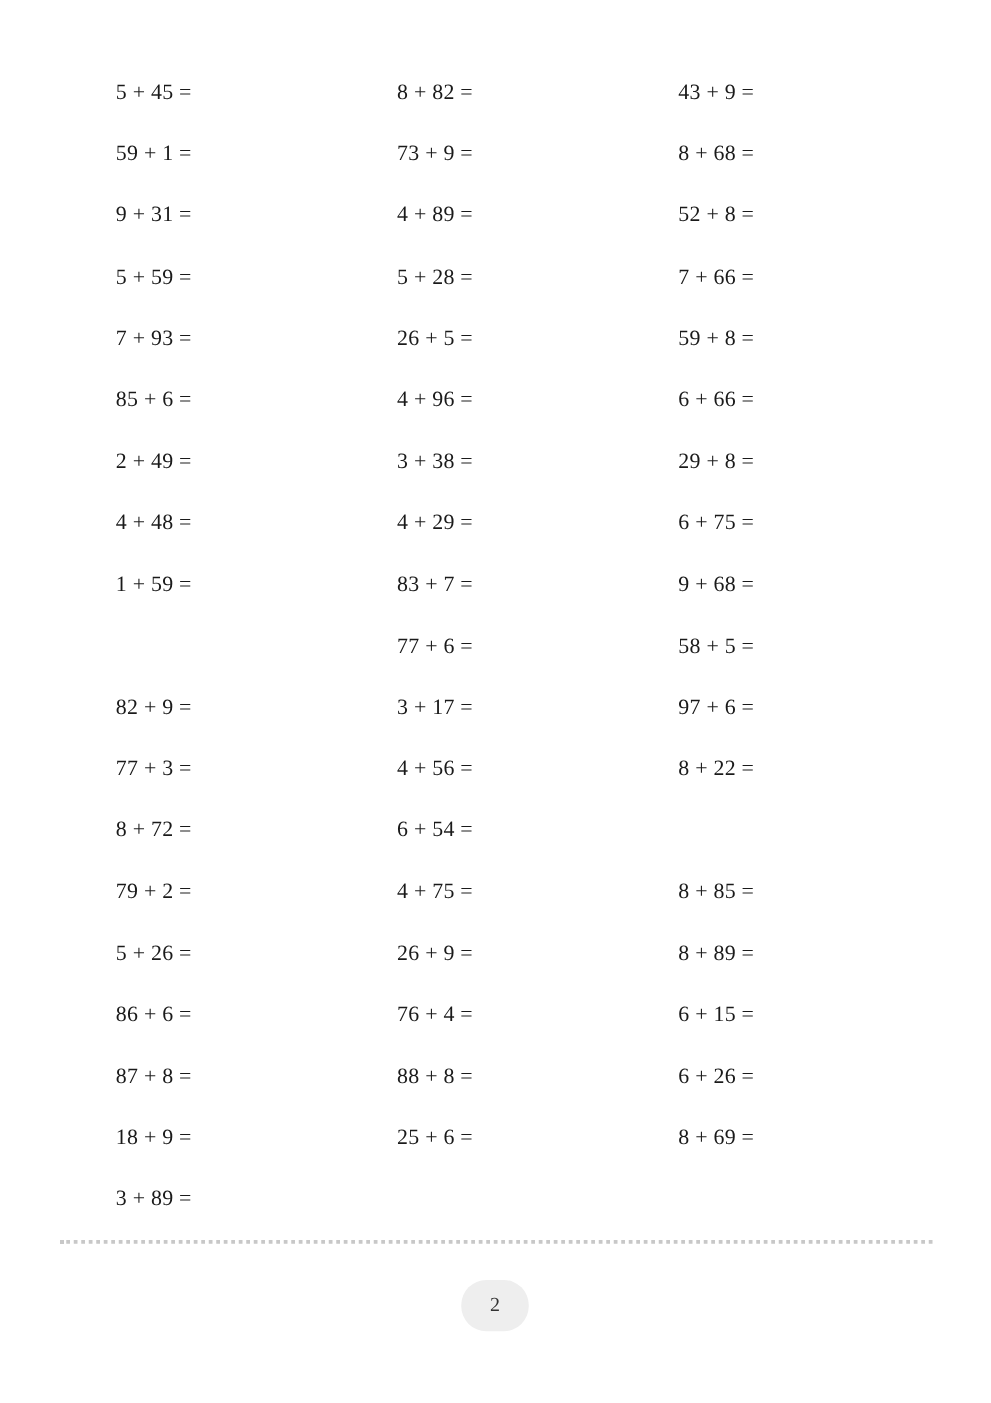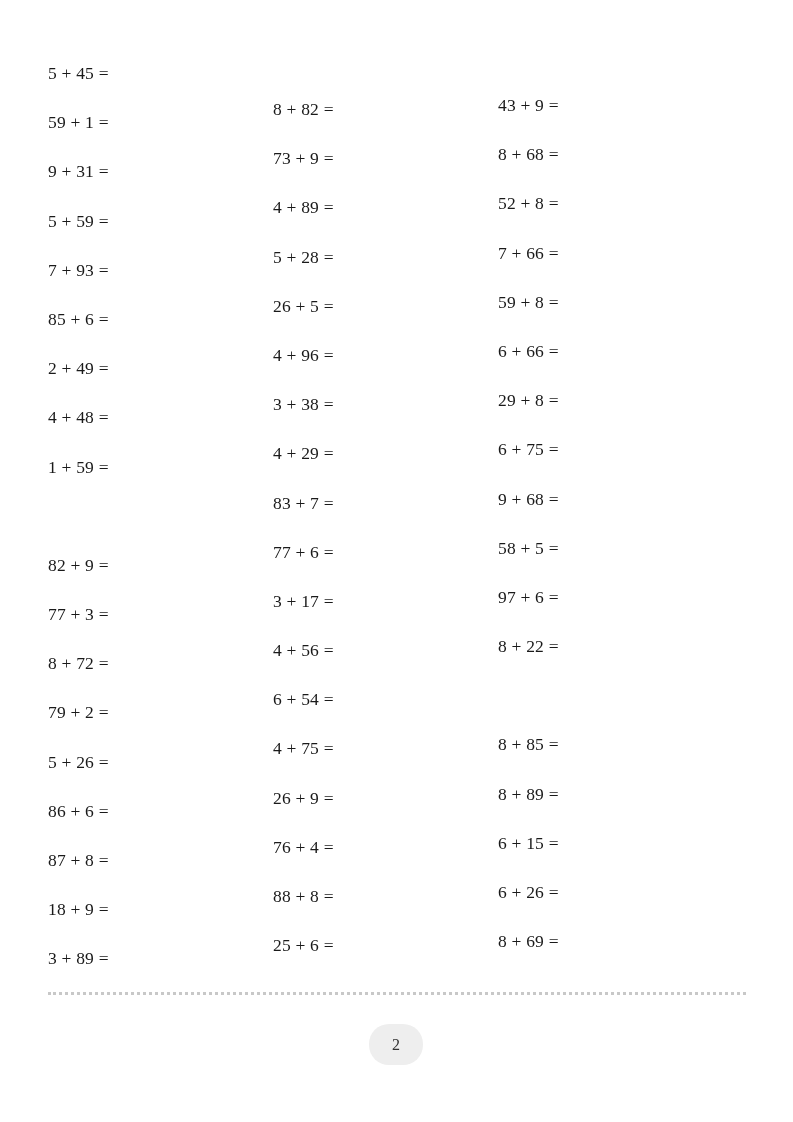--- a/index.html
+++ b/index.html
@@ -37,29 +37,29 @@
     position: relative;
     height: 49.2px;
   }
 
   .problem-cell {
     position: absolute;
     top: 0;
     width: 150px;
     height: 49.2px;
     line-height: 34px;
-    text-align: left;
+    text-align: center;
     font-size: 17.5px;
     letter-spacing: 0.2px;
     white-space: nowrap;
   }
 
   .col-0 { left: 0px; }
-  .col-1 { left: 225px; margin-top: 36px; }
-  .col-2 { left: 450px; margin-top: 32px; }
+  .col-1 { left: 225px; }
+  .col-2 { left: 450px; }
 
   
   #footer-divider {
     position: absolute;
     left: 48px;
     top: 992px;
     width: 698px;
     height: 0;
     border-top: 3px dotted #c8c8c8;
   }

